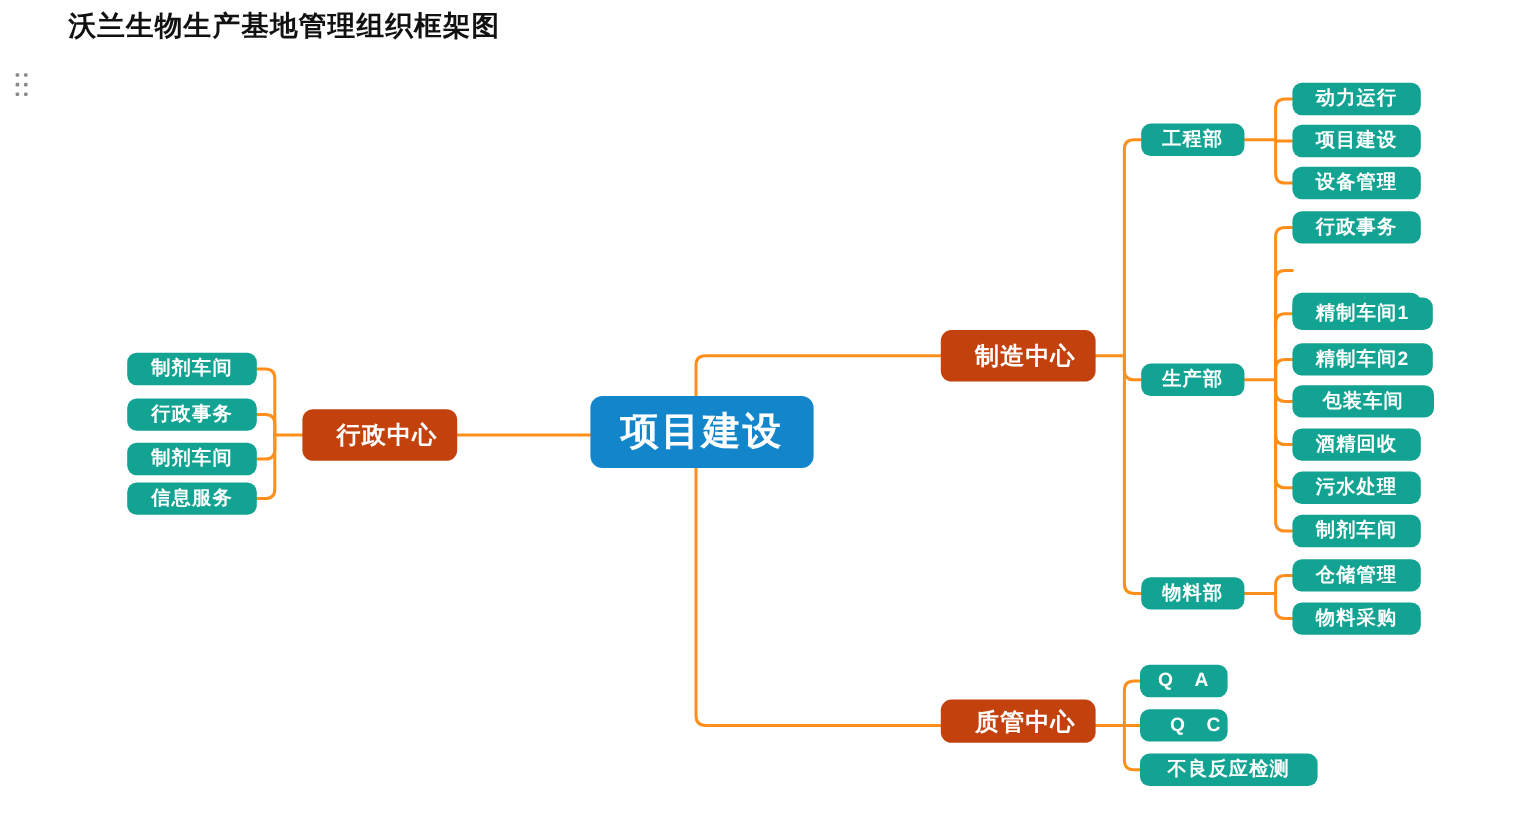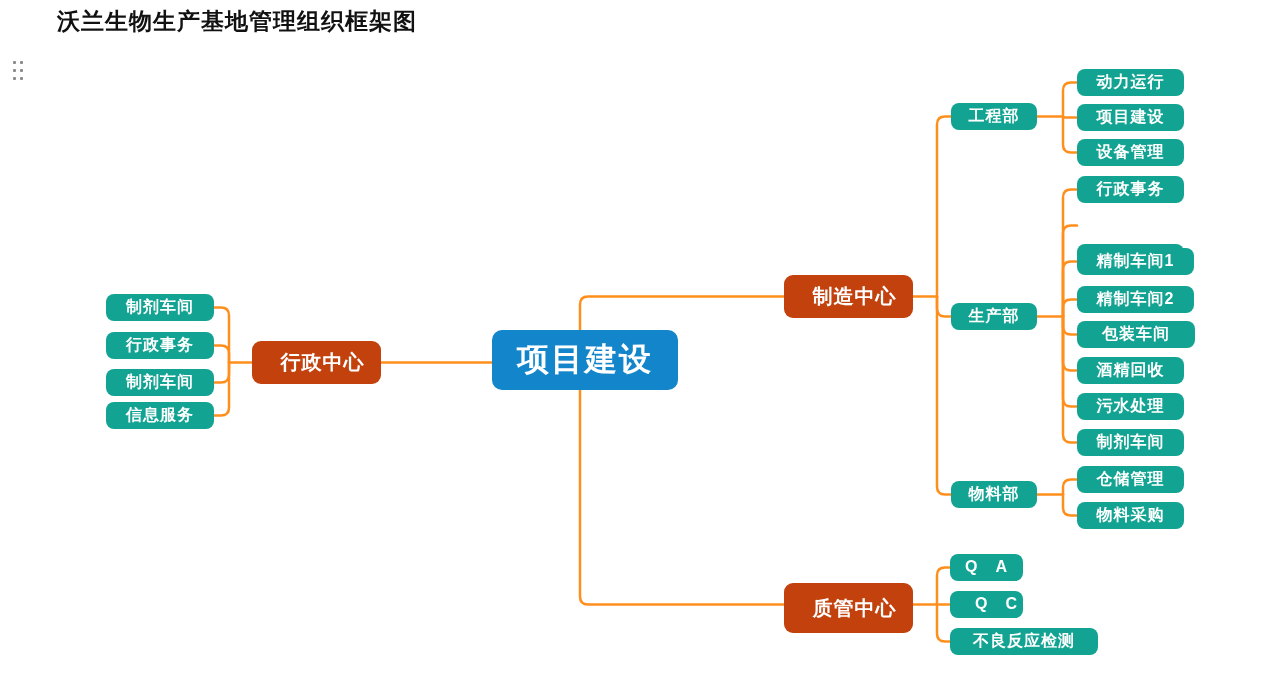--- a/index.html
+++ b/index.html
@@ -89,21 +89,21 @@
     <path d="M 913 604.5 H 937"></path>
     <path d="M 937 604.5 V 575.5 Q 937 567.5 945 567.5 H 950"></path>
     <path d="M 937 604.5 H 950"></path>
     <path d="M 937 604.5 V 633.5 Q 937 641.5 945 641.5 H 950"></path>
   </svg>
 
   <div class="node n-root" style="left:492px;top:330px;width:186px;height:60px;">项目建设</div>
 
   <div class="node n-hub" style="left:252px;top:341px;width:129px;height:43px;">行政中心</div>
   <div class="node n-hub" style="left:784px;top:275px;width:129px;height:43px;">制造中心</div>
-  <div class="node n-hub" style="left:784px;top:583px;width:129px;height:50px;">质管中心</div>
+  <div class="node n-hub" style="left:784px;top:583px;width:129px;height:36px;">质管中心</div>
 
   <div class="node n-leaf" style="left:106px;top:294px;width:108px;height:27px;">制剂车间</div>
   <div class="node n-leaf" style="left:106px;top:332px;width:108px;height:27px;">行政事务</div>
   <div class="node n-leaf" style="left:106px;top:369px;width:108px;height:27px;">制剂车间</div>
   <div class="node n-leaf" style="left:106px;top:402px;width:108px;height:27px;">信息服务</div>
 
   <div class="node n-leaf" style="left:951px;top:103px;width:86px;height:27px;">工程部</div>
   <div class="node n-leaf" style="left:951px;top:303px;width:86px;height:27px;">生产部</div>
   <div class="node n-leaf" style="left:951px;top:481px;width:86px;height:27px;">物料部</div>
 

